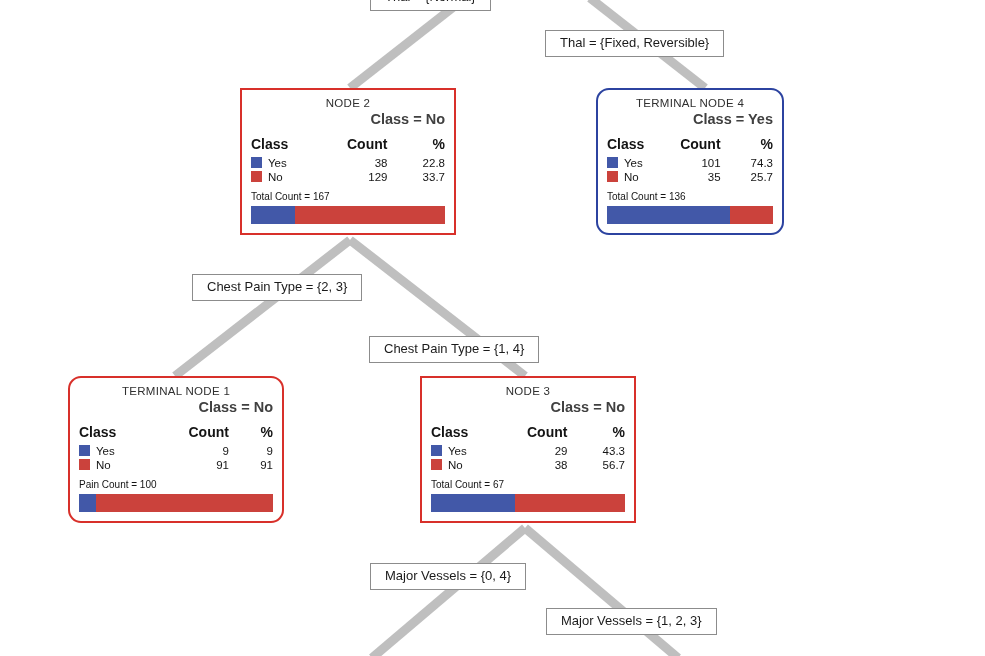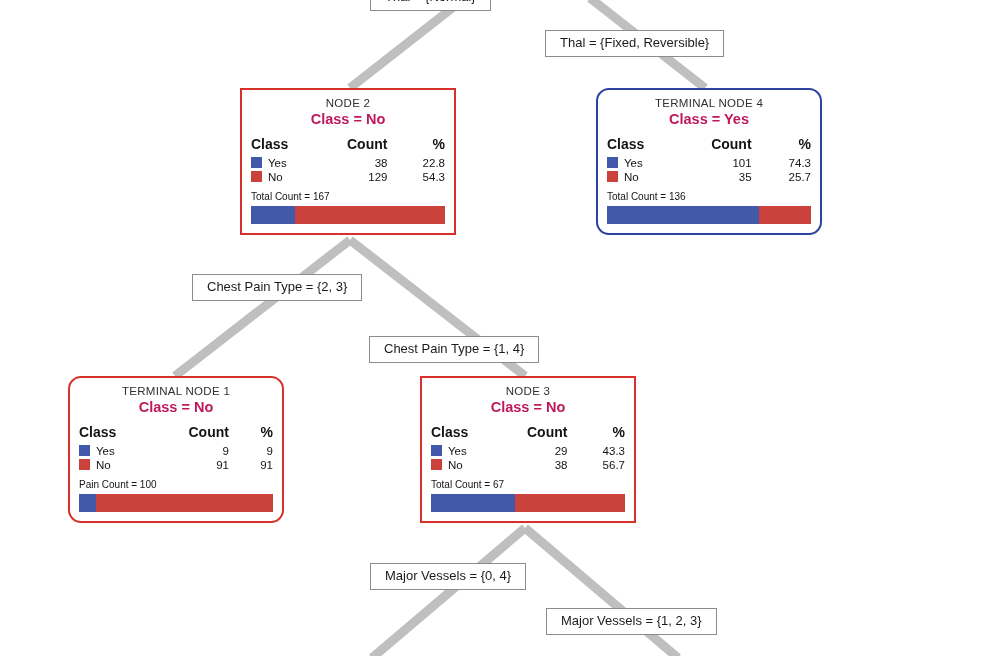--- a/index.html
+++ b/index.html
@@ -30,24 +30,24 @@
 
   .node-title {
     text-align: center;
     font-size: 11.5px;
     letter-spacing: .3px;
     color: #2f2f2f;
     margin-bottom: 2px;
     white-space: nowrap;
   }
   .node-class {
-    text-align: center;
+    text-align: right;
     font-size: 14.5px;
     font-weight: bold;
-    color: #be185d;
+    color: #404040;
     margin-bottom: 9px;
     white-space: nowrap;
   }
 
   table.stats {
     width: 100%;
     border-collapse: collapse;
     font-size: 11.5px;
   }
   table.stats th {
@@ -137,32 +137,32 @@
       </thead>
       <tbody>
         <tr>
           <td class="c-class"><span class="swatch sw-yes" style="background: rgb(66, 88, 168);"></span><span>Yes</span></td>
           <td class="c-count">38</td>
           <td class="c-pct">22.8</td>
         </tr>
         <tr>
           <td class="c-class"><span class="swatch sw-no" style="background: rgb(203, 66, 60);"></span><span>No</span></td>
           <td class="c-count">129</td>
-          <td class="c-pct">54.3</td>
+          <td class="c-pct">33.7</td>
         </tr>
       </tbody>
     </table>
     <div class="total">Total Count = 167</div>
     <div class="bar">
       <div class="seg-yes" style="width: 22.8%; background: rgb(66, 88, 168);"></div>
       <div class="seg-no" style="width: 77.2%; background: rgb(203, 66, 60);"></div>
     </div>
   </div>
 
-  <div class="node blue rounded" style="left: 596px; top: 88px; width: 226px; border-color: rgb(44, 67, 160);">
+  <div class="node blue rounded" style="left: 596px; top: 88px; width: 188px; border-color: rgb(44, 67, 160);">
     <div class="node-title">TERMINAL NODE 4</div>
     <div class="node-class">Class = Yes</div>
     <table class="stats">
       <thead>
         <tr>
           <th class="c-class">Class</th>
           <th class="c-count">Count</th>
           <th class="c-pct">%</th>
         </tr>
       </thead>

